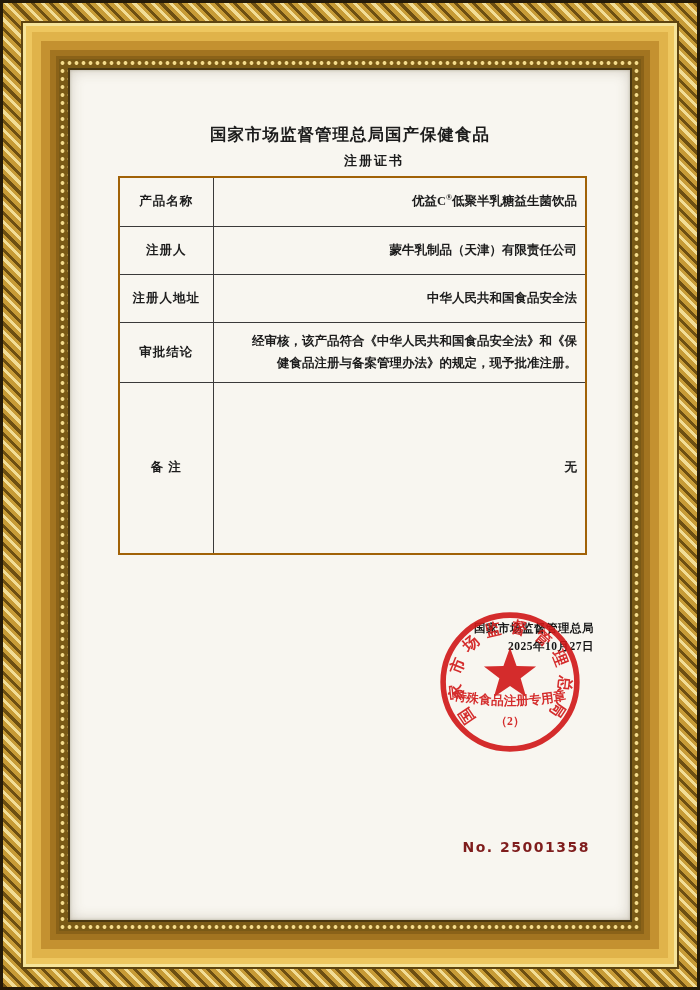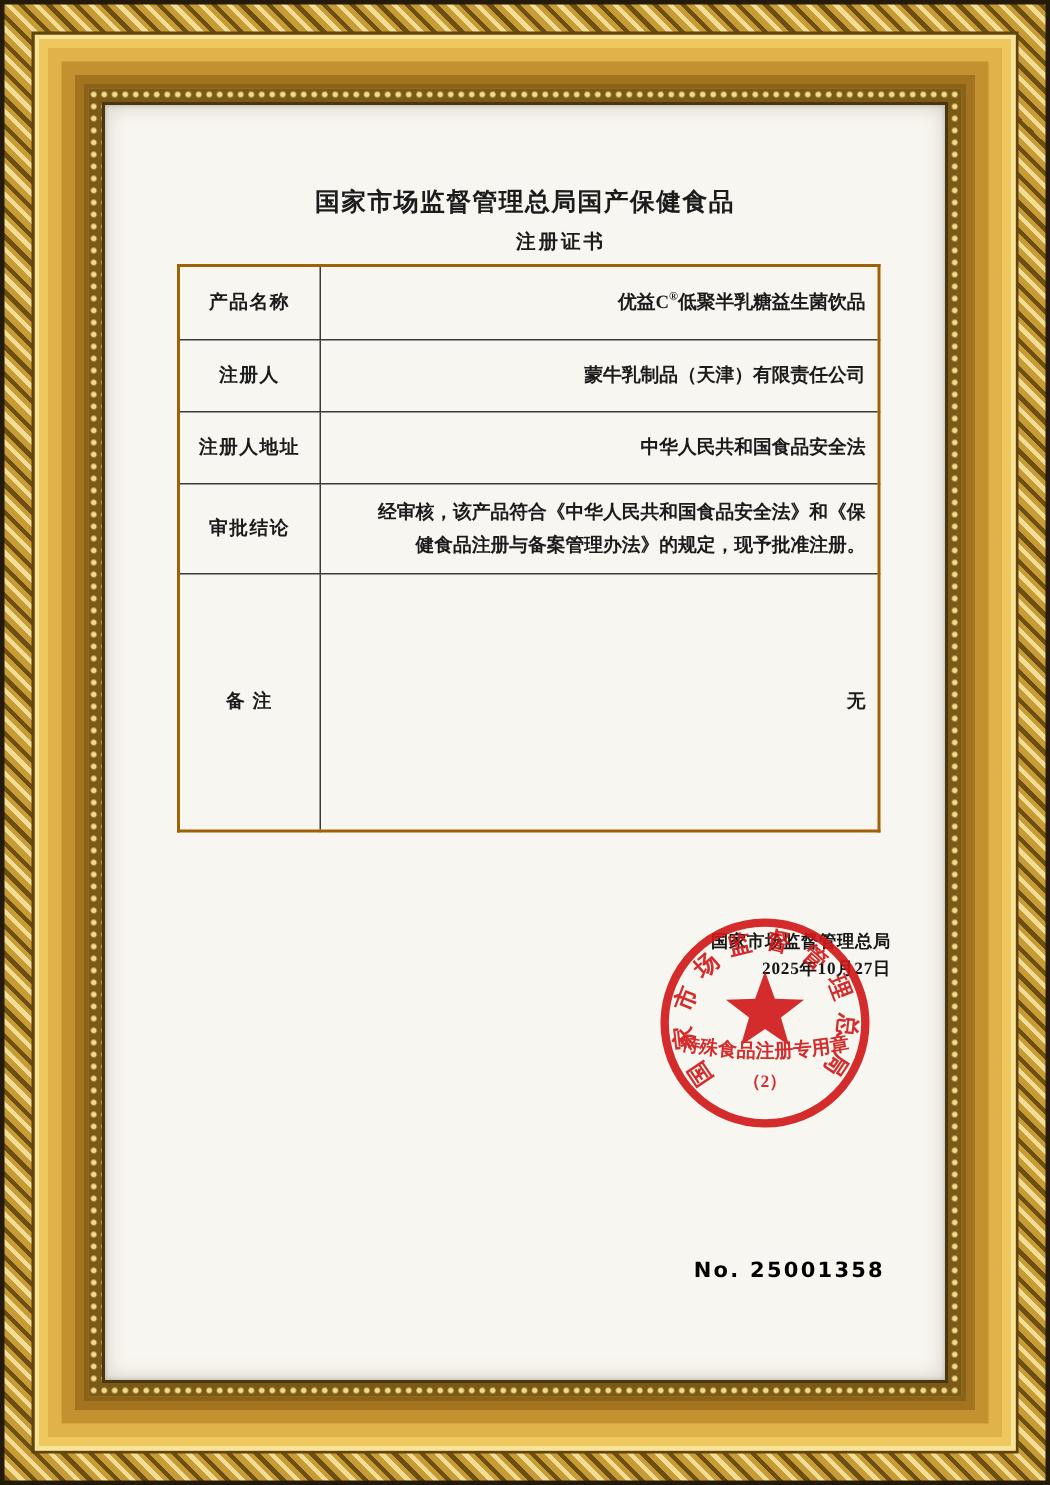--- a/index.html
+++ b/index.html
@@ -36,21 +36,21 @@
   td.conclusion{line-height:1.8;text-indent:2em;padding:4px 12px 4px 10px;margin-left:33px;}
   tr.r1{height:49px;} tr.r2{height:48px;} tr.r3{height:48px;} tr.r4{height:60px;padding-left:24px;}
   tr.r5{height:34px;} tr.r6{height:33px;} tr.r7{height:172px;padding-left:42px;}
   .sup{font-size:8px;vertical-align:super;}
 
   
   .issuer{position:absolute;right:36px;top:549px;text-align:right;
     font-size:11.5px;font-weight:bold;line-height:18px;color:#171717;letter-spacing:.5px;}
   .stamp{position:absolute;left:364px;top:536px;width:152px;height:152px;opacity:.9;}
   .serial{position:absolute;right:40px;top:769px;font-family:"DejaVu Sans",sans-serif;
-    font-size:14px;font-weight:bold;letter-spacing:1.5px;color:#000000;}
+    font-size:14px;font-weight:bold;letter-spacing:1.5px;color:#7f1d1d;}
 </style>
 </head>
 <body>
 
 <div class="scene">
   <div class="frame-outer">
     <div class="frame-rope">
       <div class="frame-line1">
         <div class="frame-gold">
           <div class="frame-beads">

